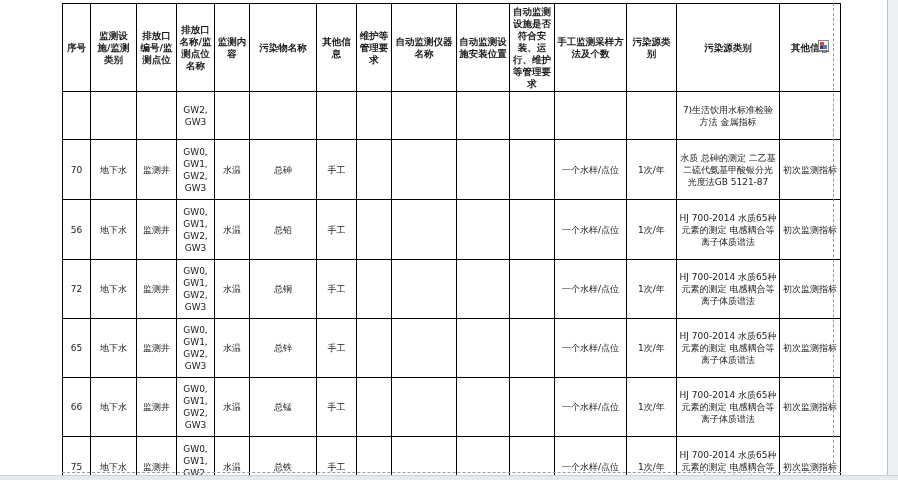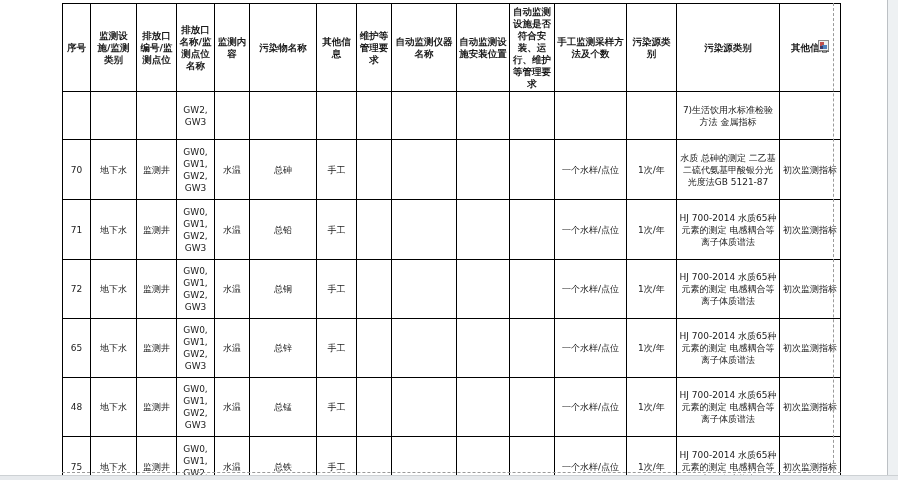--- a/index.html
+++ b/index.html
@@ -161,21 +161,21 @@
           <td></td>
           <td></td>
           <td></td>
           <td></td>
           <td>一个水样/点位</td>
           <td>1次/年</td>
           <td>水质 总砷的测定 二乙基二硫代氨基甲酸银分光光度法GB 5121-87</td>
           <td>初次监测指标</td>
         </tr>
         <tr style="height: 60px;">
-          <td>71</td>
+          <td>56</td>
           <td>地下水</td>
           <td>监测井</td>
           <td>GW0,
 GW1,
 GW2,
 GW3</td>
           <td>水温</td>
           <td>总铅</td>
           <td>手工</td>
           <td></td>
@@ -221,21 +221,21 @@
           <td></td>
           <td></td>
           <td></td>
           <td></td>
           <td>一个水样/点位</td>
           <td>1次/年</td>
           <td>HJ 700-2014 水质65种元素的测定 电感耦合等离子体质谱法</td>
           <td>初次监测指标</td>
         </tr>
         <tr style="height: 59px;">
-          <td>48</td>
+          <td>66</td>
           <td>地下水</td>
           <td>监测井</td>
           <td>GW0,
 GW1,
 GW2,
 GW3</td>
           <td>水温</td>
           <td>总锰</td>
           <td>手工</td>
           <td></td>

